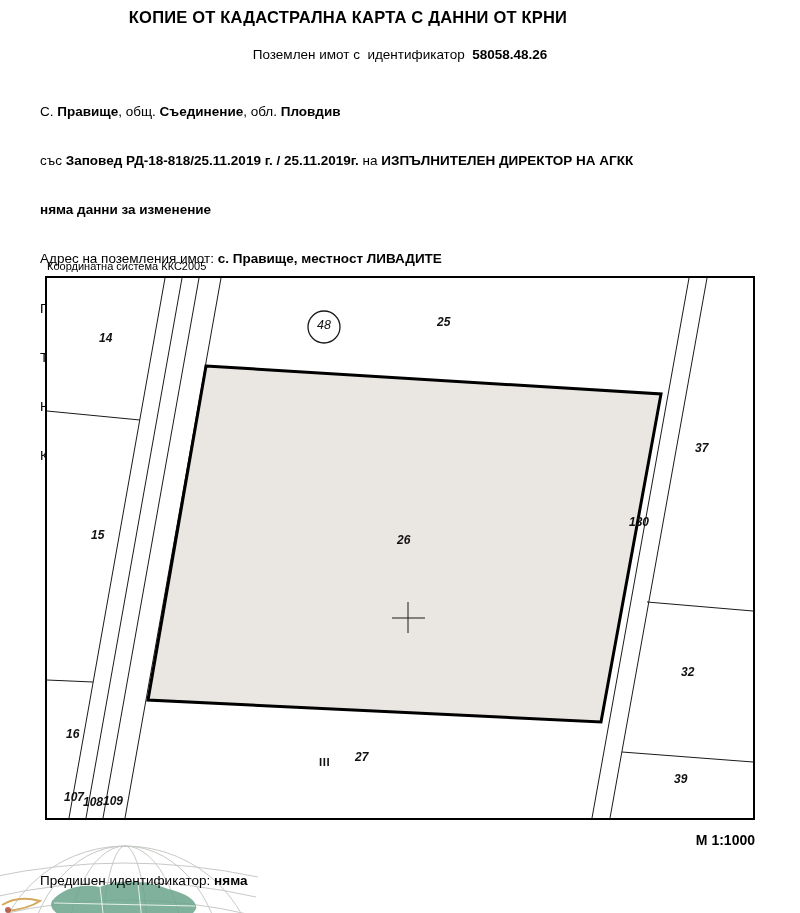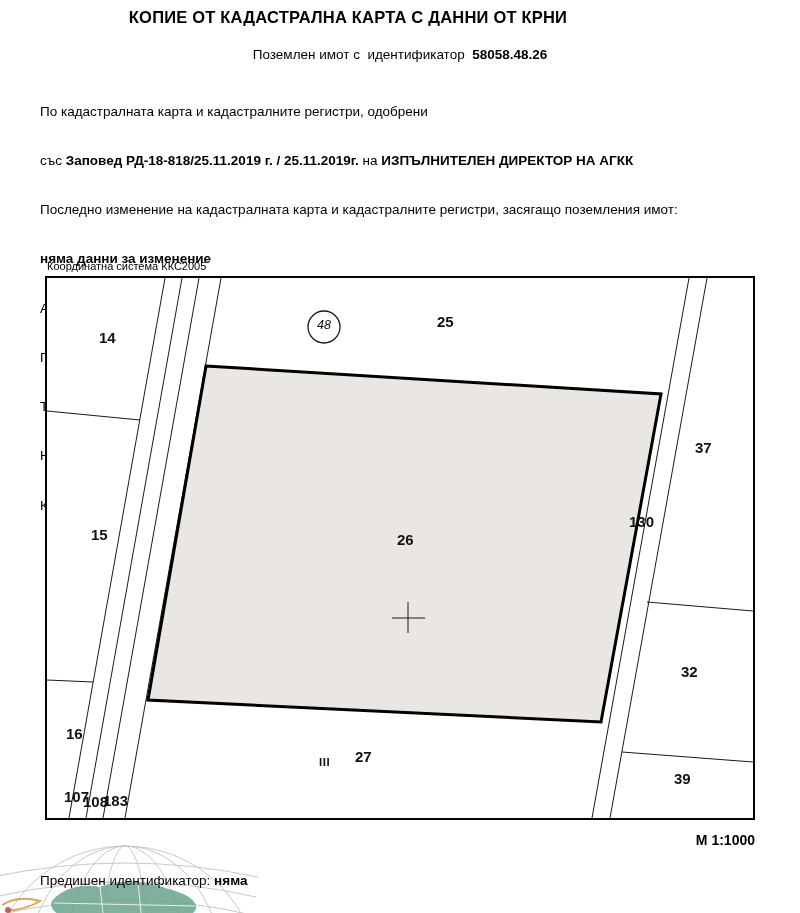--- a/index.html
+++ b/index.html
@@ -24,21 +24,21 @@
   .info p{margin:0;}
   .coordsys{
     position:absolute;left:47px;top:260px;font-size:11px;
   }
   .map{
     position:absolute;left:45px;top:276px;width:710px;height:544px;
     border:2px solid #000;box-sizing:border-box;background:#fff;
   }
   .map svg.geo{position:absolute;left:0;top:0;}
   .mlabel{
-    position:absolute;font-size:15px;font-weight:bold;
+    position:absolute;font-size:12px;font-weight:bold;font-style:italic;
     line-height:10px;color:#111;
   }
   .l14{left:52px;top:55px;}
   .l15{left:44px;top:252px;}
   .l16{left:19px;top:451px;}
   .l107{left:17px;top:514px;}
   .l108{left:36px;top:519px;}
   .l109{left:56px;top:518px;}
   .l25{left:390px;top:39px;}
   .l26{left:350px;top:257px;}
@@ -66,23 +66,22 @@
 </head>
 <body>
 
 <div>
 
   <div class="doc-title">КОПИЕ ОТ КАДАСТРАЛНА КАРТА С ДАННИ ОТ КРНИ</div>
 
   <div class="doc-subtitle"><span>Поземлен имот с  идентификатор  </span><span class="b">58058.48.26</span></div>
 
   <div class="info">
-    <p>По кадастралната карта и кадастралните регистри, одобрени</p>
+    <p><span>С. </span><span class="b">Правище</span><span>, общ. </span><span class="b">Съединение</span><span>, обл. </span><span class="b">Пловдив</span></p>
     <p><span>със </span><span class="b">Заповед РД-18-818/25.11.2019 г. / 25.11.2019г.</span><span> на </span><span class="b">ИЗПЪЛНИТЕЛЕН ДИРЕКТОР НА АГКК</span></p>
-    <p>Последно изменение на кадастралната карта и кадастралните регистри, засягащо поземления имот:</p>
     <p class="b">няма данни за изменение</p>
     <p><span>Адрес на поземления имот: </span><span class="b">с. Правище, местност ЛИВАДИТЕ</span></p>
     <p><span>Площ: </span><span class="b">8899 кв. м</span></p>
     <p><span>Трайно предназначение на територията: </span><span class="b">Земеделска</span></p>
     <p><span>Начин на трайно ползване: </span><span class="b">Нива</span></p>
     <p><span>Категория на земята: </span><span class="b">3</span></p>
   </div>
 
   <div class="coordsys">Координатна система ККС2005</div>
 
@@ -109,21 +108,21 @@
       <g stroke="#1a1a1a" stroke-width="1">
         <line x1="345" y1="340" x2="378" y2="340"></line>
         <line x1="361" y1="324" x2="361" y2="355"></line>
       </g>
     </svg>
     <span class="mlabel l14">14</span>
     <span class="mlabel l15">15</span>
     <span class="mlabel l16">16</span>
     <span class="mlabel l107">107</span>
     <span class="mlabel l108">108</span>
-    <span class="mlabel l109">183</span>
+    <span class="mlabel l109">109</span>
     <span class="mlabel l25">25</span>
     <span class="mlabel l48">48</span>
     <span class="mlabel l26">26</span>
     <span class="mlabel l37">37</span>
     <span class="mlabel l130">130</span>
     <span class="mlabel l38">32</span>
     <span class="mlabel l39">39</span>
     <span class="mlabel l27">27</span>
     <span class="mlabel lroad">III</span>
   </div>

